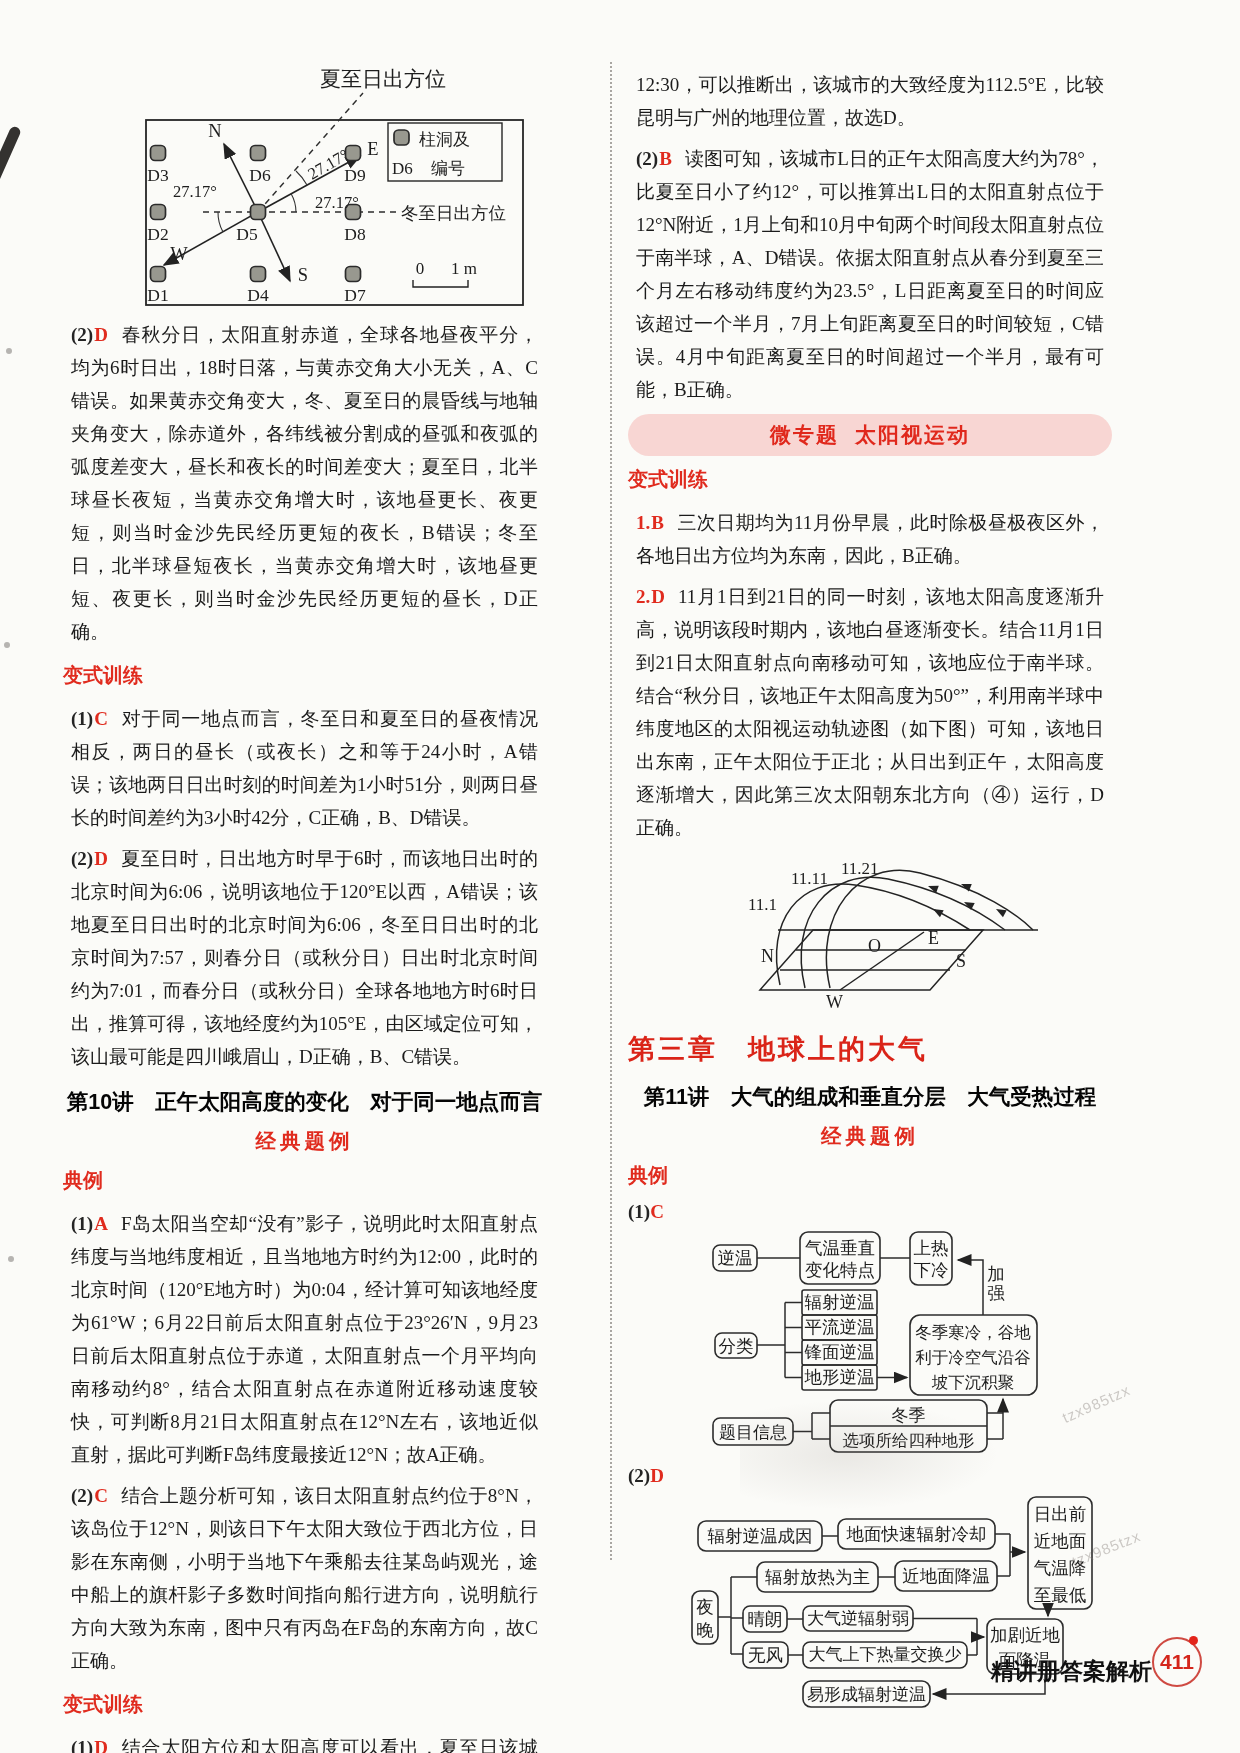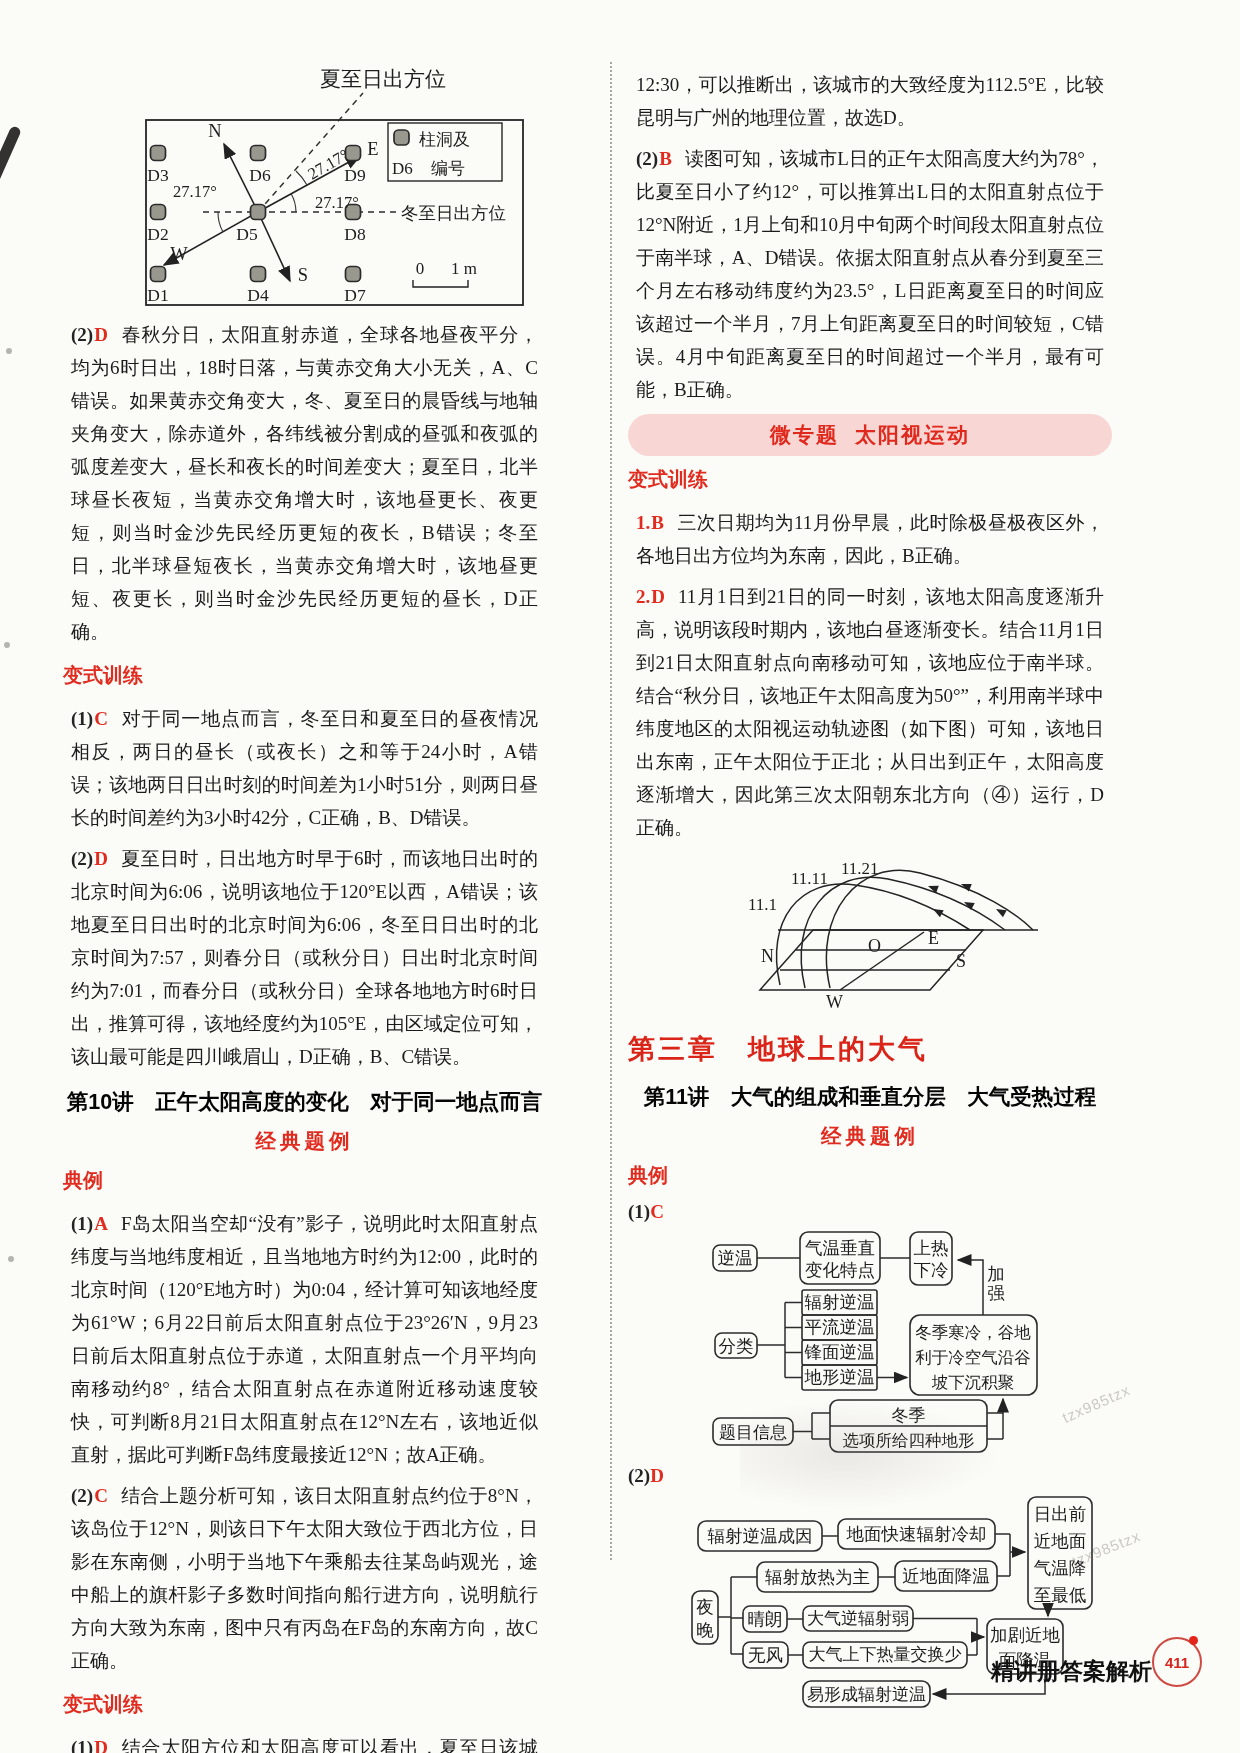--- a/index.html
+++ b/index.html
@@ -29,21 +29,21 @@
        font-family:"Liberation Sans",sans-serif;}
   .ansline{font-size:19px;line-height:32px;margin:2px 0;font-weight:bold;}
   .ansline .num{color:#242424;}
   .ansline .ansr{color:#e02b1e;}
   svg{display:block;}
   svg text{font-family:"Liberation Serif",serif;fill:#1d1d1d;}
   .footer{position:absolute;right:38px;bottom:66px;display:flex;align-items:flex-end;}
   .footer .ftxt{font-family:"Liberation Sans",sans-serif;font-weight:bold;font-size:23px;color:#111;}
   .pagecirc{position:relative;width:46px;height:46px;border:2px solid #cf4a42;border-radius:50%;
        display:flex;align-items:center;justify-content:center;color:#d4261c;
-       font-family:"Liberation Sans",sans-serif;font-weight:bold;font-size:15px;}
+       font-family:"Liberation Sans",sans-serif;font-weight:bold;font-size:21px;}
   .pagecirc .dot{position:absolute;top:-3px;right:2px;width:9px;height:9px;border-radius:50%;background:#e3241a;}
   .wm{position:absolute;color:rgba(125,118,112,0.38);font-size:15px;
       font-family:"Liberation Sans",sans-serif;letter-spacing:1px;white-space:nowrap;}
   .wm1{left:1060px;top:1395px;transform:rotate(-24deg);}
   .wm2{left:1070px;top:1540px;transform:rotate(-22deg);}
   .smudge{position:absolute;left:740px;top:1400px;width:260px;height:110px;opacity:.12;
       background:radial-gradient(ellipse at 40% 50%, #6b5f55 0%, rgba(107,95,85,0) 70%);}
   .mark-corner{position:absolute;left:-4px;top:124px;width:11px;height:76px;background:#1e1c1a;
       transform:rotate(24deg);border-radius:6px;opacity:.9;}
   .speck{position:absolute;width:6px;height:6px;border-radius:50%;background:#7d7a76;opacity:.55;}

